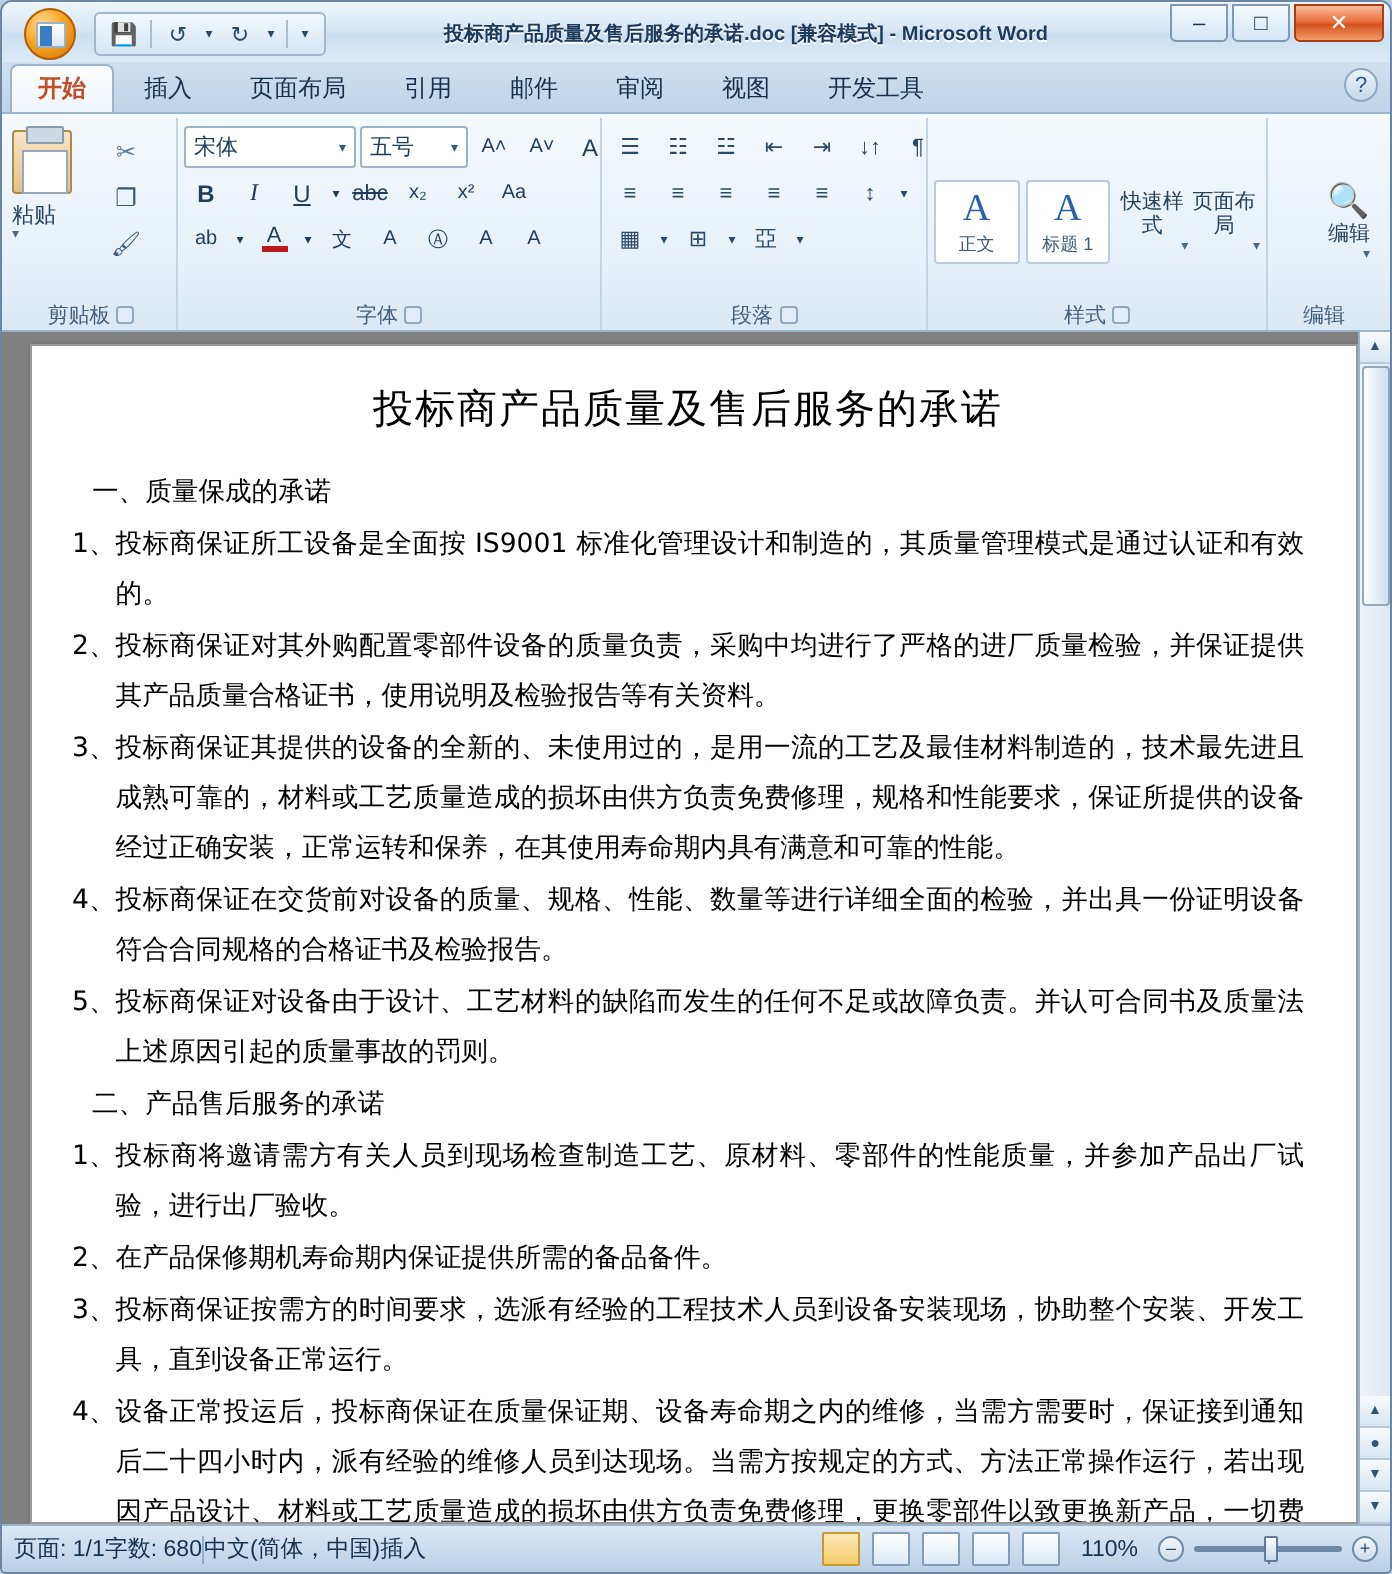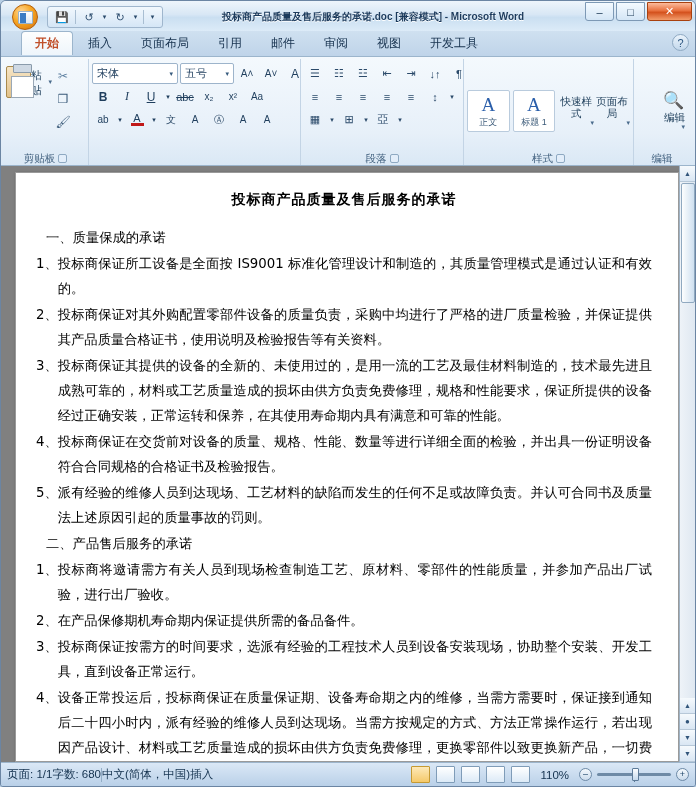--- a/index.html
+++ b/index.html
@@ -89,22 +89,22 @@
   }
   .wbtn.close {
     width: 45px;
     background: linear-gradient(to bottom, #fbbb9c 0%, #e8713f 45%, #d4511d 55%, #f29c6b 100%);
     color: #fff; border-color: #a8410f;
   }
 
   
   .tabs {
     height: 25px; flex: 0 0 25px;
-    display: flex; align-items: flex-start;
-    padding-left: 20px;
+    display: flex; align-items: center;
+    padding-left: 4px;
     background: linear-gradient(to bottom, #cfe0f0, #bfd4e9);
     position: relative;
   }
   .tab {
     padding: 3px 13px 4px;
     font-size: 12px; color: #15304d;
     border: 1px solid transparent;
     border-bottom: none;
     border-radius: 4px 4px 0 0;
     margin-right: 1px;
@@ -150,21 +150,21 @@
   }
   .group-label .dlg {
     display: inline-block; width: 9px; height: 9px;
     margin-left: 3px; vertical-align: -1px;
     border: 1px solid #8ea9c2; border-radius: 2px;
     background: #e3eefa; font-size: 7px; line-height: 7px; color: #4a6b8c;
   }
 
   
   .big-btn {
-    display: flex; flex-direction: row; align-items: center;
+    display: flex; flex-direction: column; 
     width: 46px; padding-top: 2px;
   }
   .paste-icon {
     width: 30px; height: 32px;
     background: linear-gradient(to bottom, #f6e5c6, #e2c28a);
     border: 1px solid #a98a4e; border-radius: 2px;
     position: relative;
   }
   .paste-icon:before {
     content: ""; position: absolute; left: 6px; top: -3px;
@@ -240,26 +240,25 @@
     margin: 6px 0 0 14px;
     background: #fff;
     border: 1px solid #9a9a9a;
     box-shadow: 1px 1px 3px rgba(0,0,0,.35);
     padding: 14px 26px 8px 20px;
     overflow: hidden;
     font-family: "DejaVu Sans", sans-serif;
   }
   .doc-title {
     text-align: center;
-    font-size: 14px;
+    font-size: 20px;
     color: #000;
     font-family: "DejaVu Serif", serif;
     margin: 4px 0 16px;
     letter-spacing: 1px;
-    font-weight: bold;
   }
   .para {
     font-size: 13.3px;
     color: #000;
     line-height: 25px;
     margin: 0 0 1px;
     display: flex;
     text-align: justify;
   }
   .para .num { flex: 0 0 auto; white-space: pre; }
@@ -419,20 +418,23 @@
             </span>
           </div>
           <div class="sbtn" style="width:8px;font-size:7px">▾</div>
           <div class="sbtn small">文</div>
           <div class="sbtn small">A</div>
           <div class="sbtn small">Ⓐ</div>
           <div class="sbtn small">A</div>
           <div class="sbtn small">A</div>
         </div>
       </div>
+      <div class="group-label">
+        <span>字体</span><span class="dlg"></span>
+      </div>
     </div>
 
     <div class="group" style="width:163px">
       <div class="group-body" style="flex-direction:column">
         <div class="row">
           <div class="pbtn">☰</div>
           <div class="pbtn">☷</div>
           <div class="pbtn">☳</div>
           <div class="pbtn">⇤</div>
           <div class="pbtn">⇥</div>
@@ -519,21 +521,21 @@
           <div class="para">
             <span class="num">3、</span>
             <span class="body">投标商保证其提供的设备的全新的、未使用过的，是用一流的工艺及最佳材料制造的，技术最先进且成熟可靠的，材料或工艺质量造成的损坏由供方负责免费修理，规格和性能要求，保证所提供的设备经过正确安装，正常运转和保养，在其使用寿命期内具有满意和可靠的性能。</span>
           </div>
           <div class="para">
             <span class="num">4、</span>
             <span class="body">投标商保证在交货前对设备的质量、规格、性能、数量等进行详细全面的检验，并出具一份证明设备符合合同规格的合格证书及检验报告。</span>
           </div>
           <div class="para">
             <span class="num">5、</span>
-            <span class="body">派有经验的维修人员到达现场、工艺材料的缺陷而发生的任何不足或故障负责。并认可合同书及质量法上述原因引起的质量事故的罚则。</span>
+            <span class="body">投标商保证对设备由于设计、工艺材料的缺陷而发生的任何不足或故障负责。并认可合同书及质量法上述原因引起的质量事故的罚则。</span>
           </div>
           <div class="para sec">
             <span class="num">二、</span>
             <span class="body">产品售后服务的承诺</span>
           </div>
           <div class="para">
             <span class="num">1、</span>
             <span class="body">投标商将邀请需方有关人员到现场检查制造工艺、原材料、零部件的性能质量，并参加产品出厂试验，进行出厂验收。</span>
           </div>
           <div class="para">

